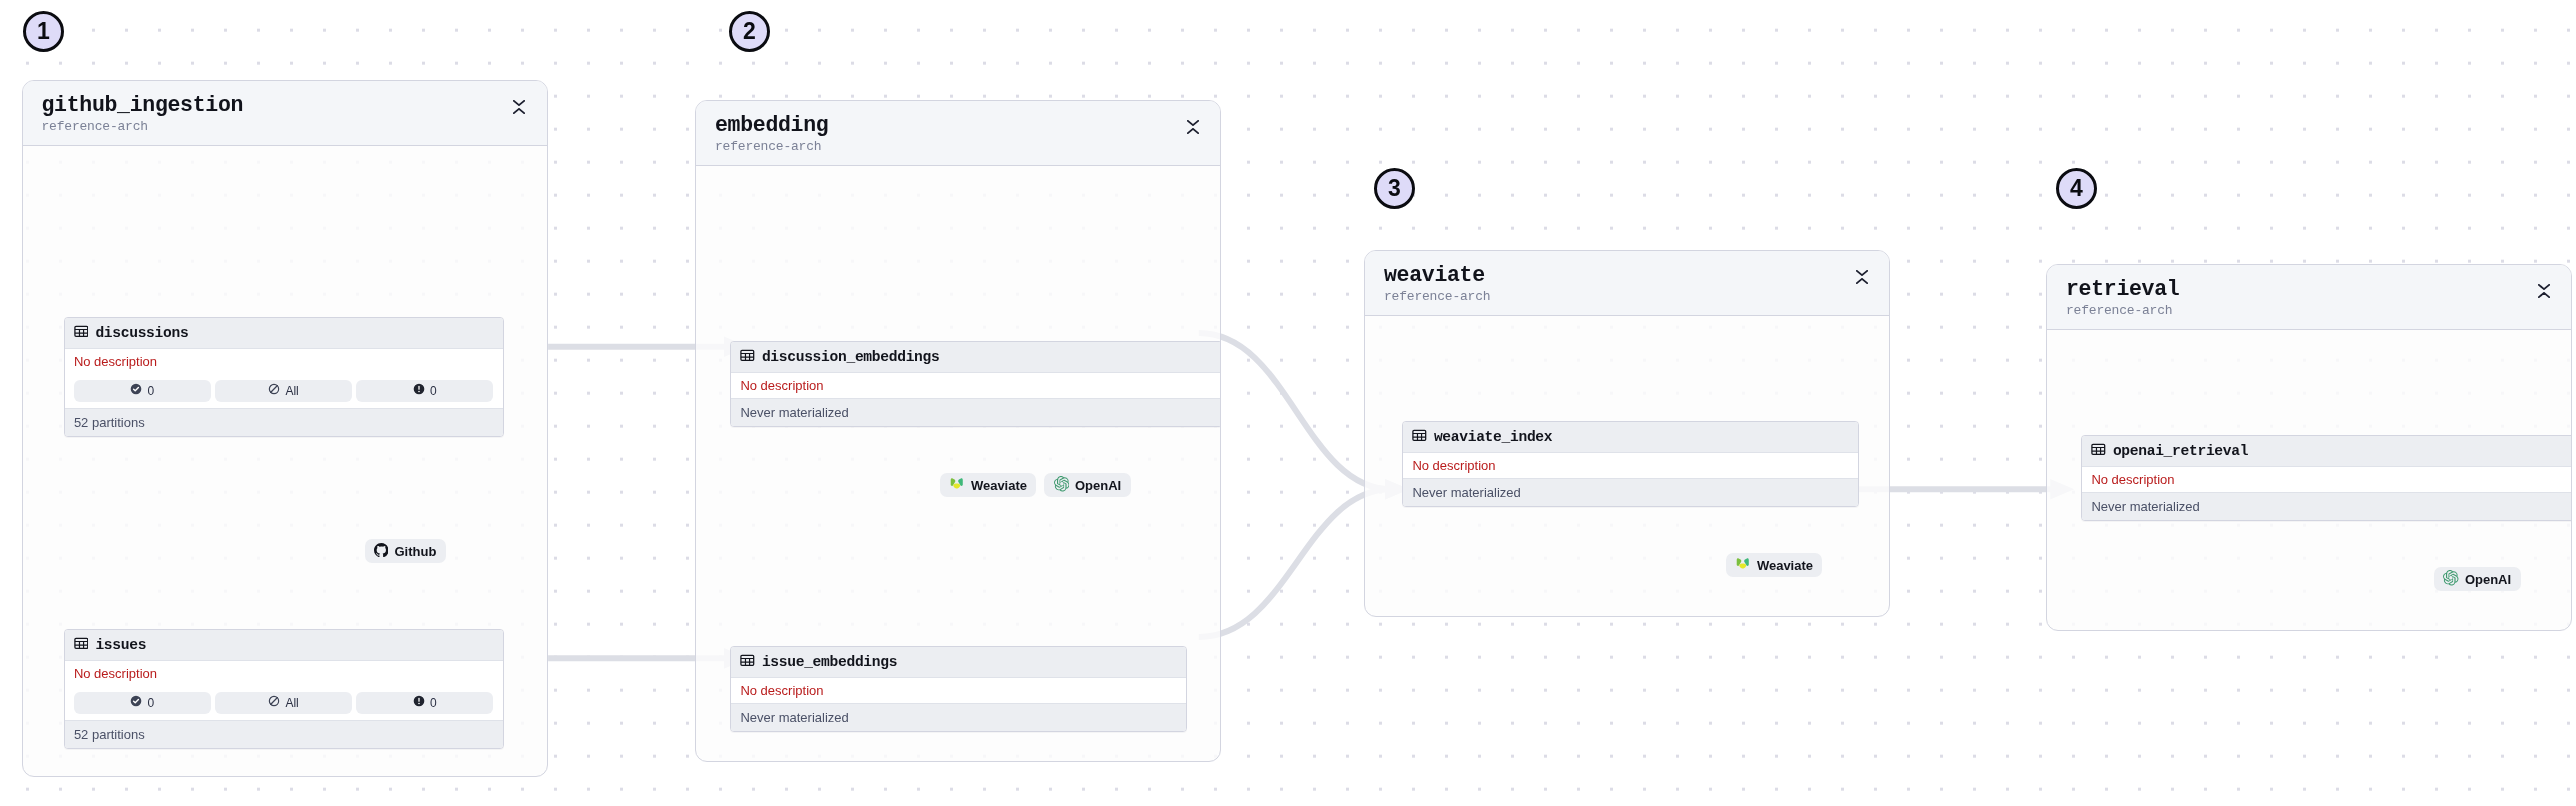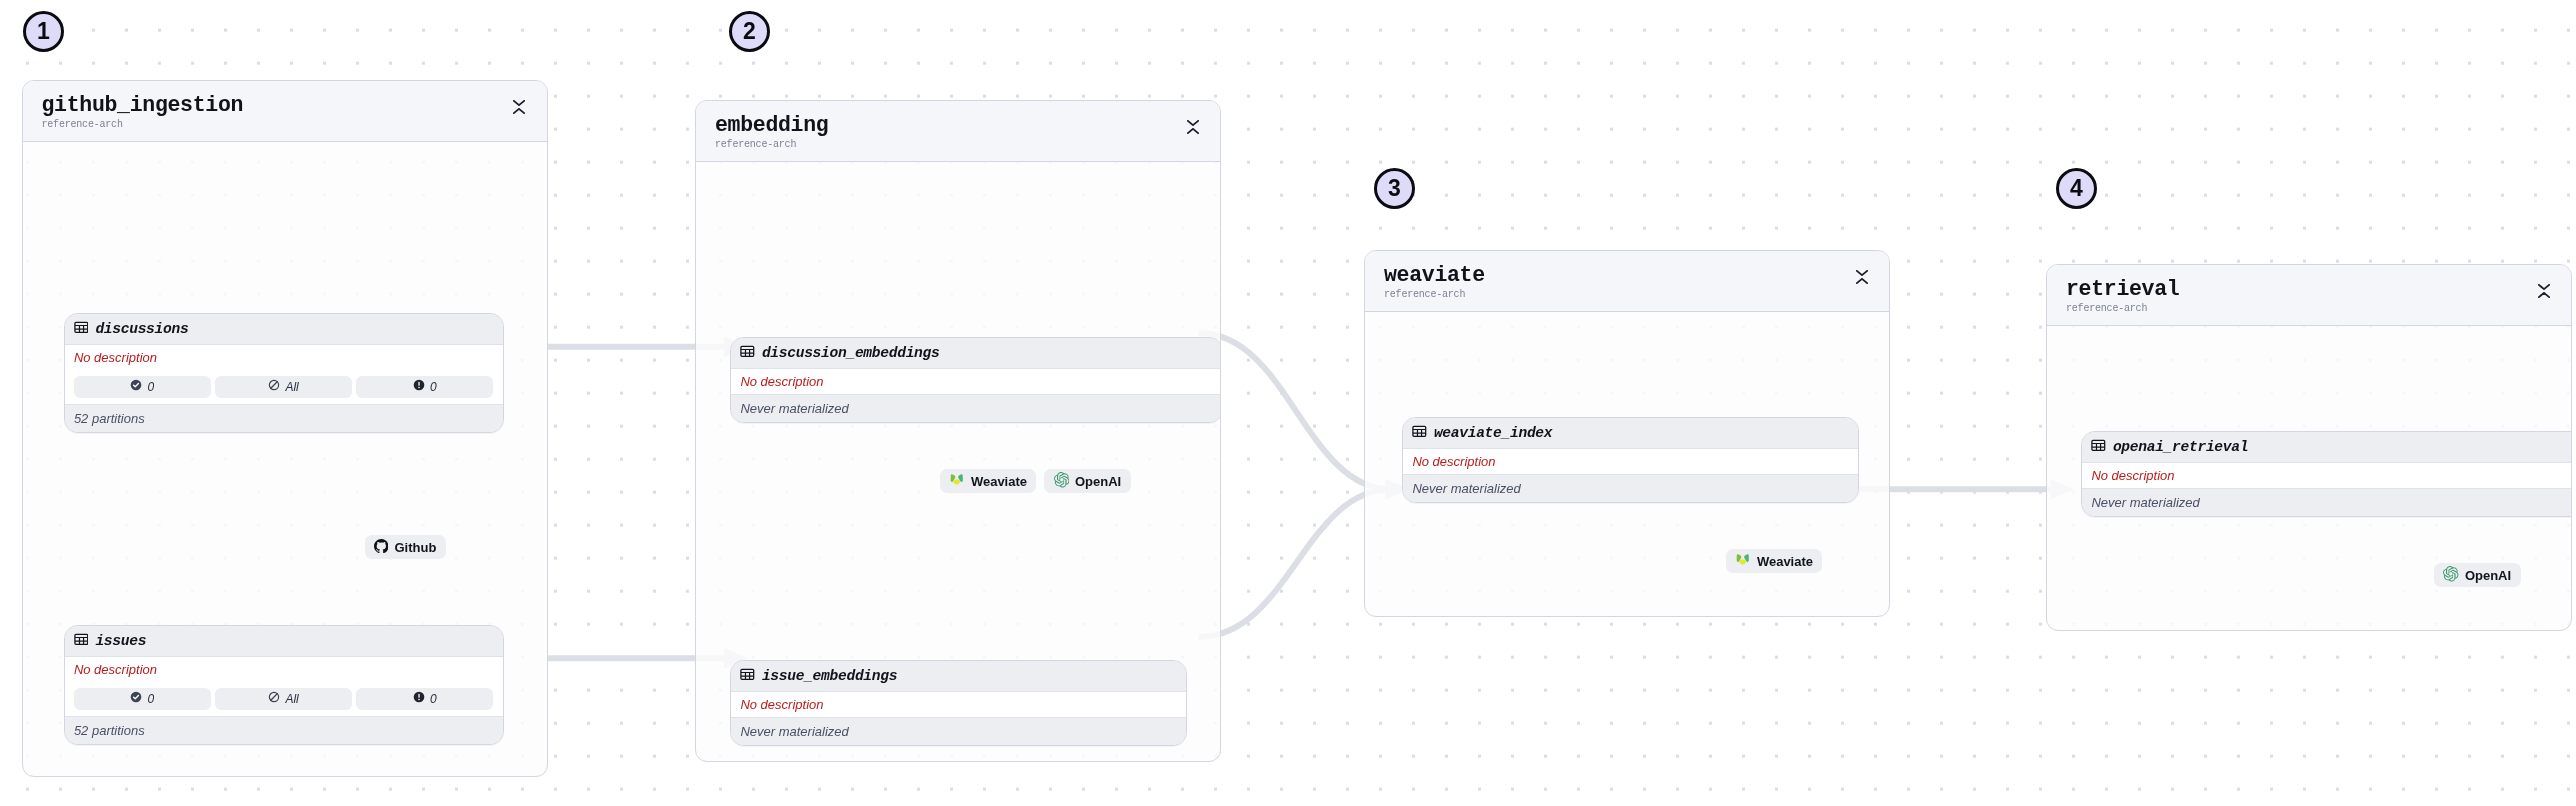--- a/index.html
+++ b/index.html
@@ -37,21 +37,21 @@
   .group-title {
     font-family: "Liberation Mono", "DejaVu Sans Mono", monospace;
     font-size: 21.5px;
     font-weight: 700;
     color: #11131b;
     letter-spacing: -0.3px;
     line-height: 1.15;
   }
   .group-sub {
     font-family: "Liberation Mono", "DejaVu Sans Mono", monospace;
-    font-size: 10px;
+    font-size: 13px;
     font-weight: 400;
     color: #7b8196;
     margin-top: 1.7px;
     letter-spacing: -0.2px;
   }
   .collapse-icon {
     width: 17px; height: 20.6px;
     display: flex; flex-direction: column;
     align-items: center; justify-content: center;
     gap: 1.7px;
@@ -60,24 +60,23 @@
   }
   .collapse-icon svg { display: block; }
 
   .group-body { position: relative; width: 100%; height: 100%; }
 
   
   .asset {
     position: absolute;
     background: #ffffff;
     border: 1.3px solid #d3d5e0;
-    border-radius: 14px;
+    border-radius: 4px;
     overflow: hidden;
     box-shadow: 0 0.9px 0.9px rgba(16,22,40,0.04);
-    font-style: italic;
   }
   .asset-header {
     background: #eceef2;
     border-bottom: 0.9px solid #dfe2e9;
     padding: 6px 9.4px 6px 9.4px;
     display: flex;
     align-items: center;
     gap: 6.9px;
   }
   .asset-name {
@@ -383,21 +382,21 @@
           <div class="tag">
             <span>
               <svg width="15.5" height="15.5" viewBox="0 0 24 24">
                   <path fill="#3f9a6f" d="M22.28 9.82a6 6 0 0 0-.52-4.91 6.05 6.05 0 0 0-6.5-2.9A6 6 0 0 0 4.98 4.18a6 6 0 0 0-4 2.9 6.05 6.05 0 0 0 .74 7.1 6 6 0 0 0 .51 4.91 6.05 6.05 0 0 0 6.51 2.9A6 6 0 0 0 19.02 19.8a6 6 0 0 0 4-2.9 6.05 6.05 0 0 0-.74-7.08ZM13.2 22.43a4.5 4.5 0 0 1-2.88-1.04l.14-.08 4.78-2.76a.78.78 0 0 0 .39-.68v-6.74l2.02 1.17a.07.07 0 0 1 .04.06v5.58a4.5 4.5 0 0 1-4.5 4.49ZM3.54 18.3a4.47 4.47 0 0 1-.54-3.01l.14.09 4.79 2.76a.78.78 0 0 0 .78 0l5.84-3.37v2.33a.08.08 0 0 1-.03.07l-4.84 2.79a4.5 4.5 0 0 1-6.14-1.65ZM2.28 7.87a4.48 4.48 0 0 1 2.35-1.97v5.68a.78.78 0 0 0 .38.67l5.82 3.36-2.02 1.17a.07.07 0 0 1-.07 0l-4.83-2.8a4.5 4.5 0 0 1-1.63-6.12ZM19.1 11.8 13.27 8.4l2.02-1.16a.07.07 0 0 1 .07 0l4.83 2.8a4.49 4.49 0 0 1-.68 8.1v-5.68a.78.78 0 0 0-.4-.66Zm2.01-3.02-.14-.09-4.78-2.78a.78.78 0 0 0-.79 0L9.57 9.28V6.95a.07.07 0 0 1 .03-.07l4.83-2.79a4.49 4.49 0 0 1 6.68 4.65ZM8.47 12.93 6.45 11.76a.08.08 0 0 1-.04-.06V6.13a4.49 4.49 0 0 1 7.37-3.45l-.14.08L8.86 5.52a.78.78 0 0 0-.39.68v6.73Zm1.1-2.36 2.6-1.5 2.6 1.5v3l-2.6 1.5-2.6-1.5v-3Z"></path>
                 </svg>
             </span>
             <span>OpenAI</span>
           </div>
         </div>
 
-        <div class="asset" style="left:34px; top:498px; width:457px;">
+        <div class="asset" style="left:34px; top:480px; width:457px;">
           <div class="asset-header">
             <span>
               <svg width="14.6" height="14.6" viewBox="0 0 16 16">
                   <rect x="1" y="2.5" width="14" height="11" rx="1.2" stroke="#12141c" stroke-width="1.4" fill="none"></rect>
                   <line x1="1" y1="6" x2="15" y2="6" stroke="#12141c" stroke-width="1.3"></line>
                   <line x1="1" y1="10" x2="15" y2="10" stroke="#12141c" stroke-width="1.3"></line>
                   <line x1="6" y1="6" x2="6" y2="13.5" stroke="#12141c" stroke-width="1.3"></line>
                   <line x1="10.5" y1="6" x2="10.5" y2="13.5" stroke="#12141c" stroke-width="1.3"></line>
                 </svg>
             </span>

